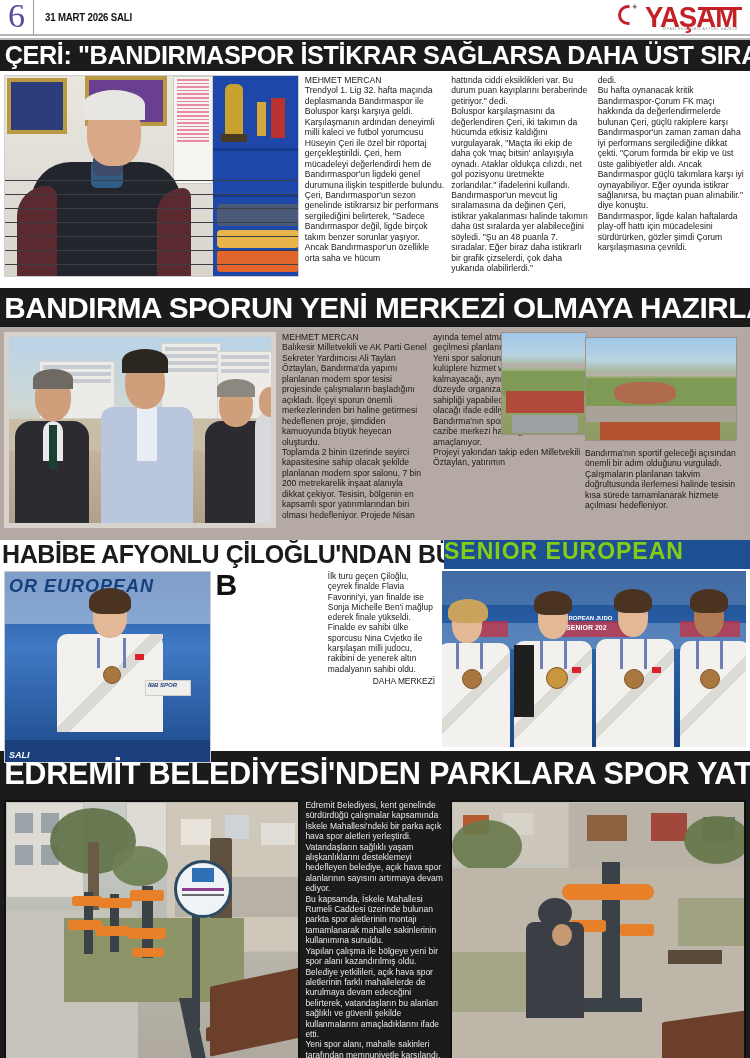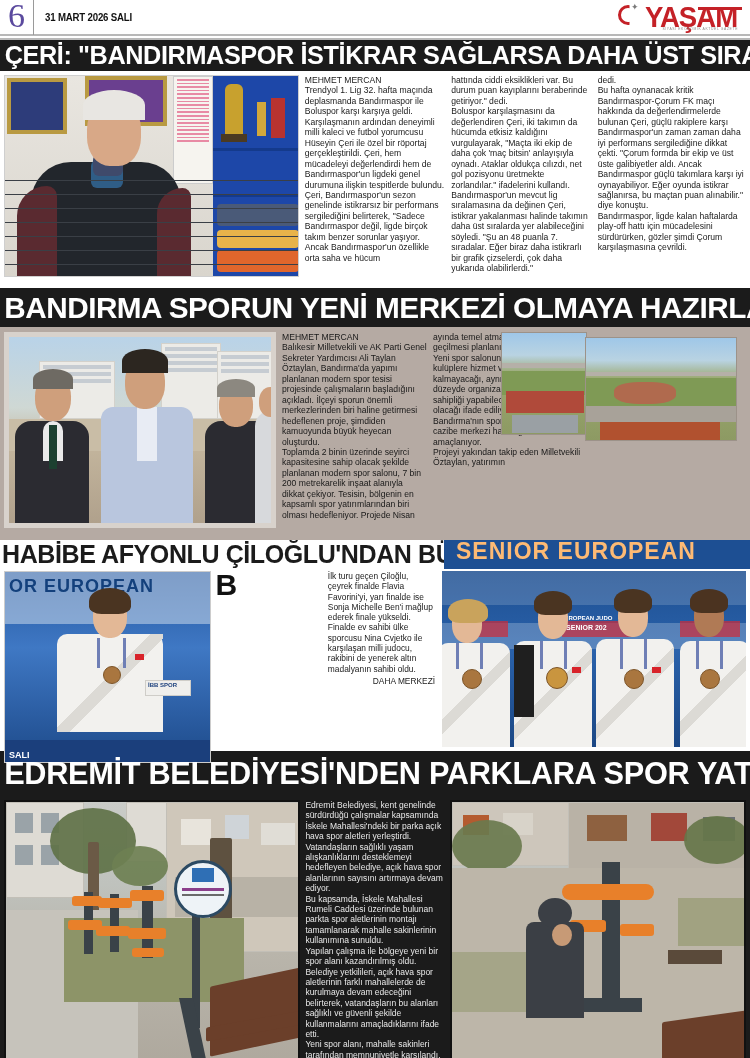--- a/index.html
+++ b/index.html
@@ -140,21 +140,21 @@
   .bldg b { display:block; height:4px; margin:3px 3px 0 3px; background:#c6ccd2; }
   .pers-head { position:absolute; border-radius:46%; background:#cf9f7c; }
   .pers-hair { position:absolute; border-radius:50% 50% 0 0; background:#2c2620; }
   .pers-suit { position:absolute; background:#2b2b31; border-radius:16px 16px 0 0; }
   .pers-shirt { position:absolute; background:#b9c6de; border-radius:12px 12px 0 0; }
   .tie { position:absolute; background:#1c4030; }
 
   
   .a3 { position: relative; width: 750px; height: 182px; padding: 2px 4px 0 4px;
     display: flex; gap: 5px; }
-  .a3-photo { width: 208px; height: 192px; position: relative; overflow: hidden; border:1px solid #ccc; }
+  .a3-photo { width: 208px; height: 192px; position: relative; overflow: hidden; border:1px solid #ccc;font-style:italic; }
   .a3 .col { width: 108px; font-size: 8.4px; line-height: 10.3px; }
   .a3-photo2 { width: 306px; height: 176px; position: relative; overflow: hidden; margin-left: 2px; }
   .dropcap { float: left; font-family: "Liberation Sans", sans-serif;
     font-size: 30px; line-height: 25px; font-weight: 700; padding: 1px 3px 0 0; color:#111; }
   .credit { text-align: right; font-size: 8.4px; margin-top: 2px; }
 
   
   .judo { background: linear-gradient(180deg,#1e4f91 0%, #2a62ab 45%, #1b4784 100%); }
   .judo .band { position:absolute; left:0; right:0; height:26px; background:#e8eef6; opacity:.18; }
   .gi { position:absolute; background:#f2f1ee; border-radius:10px 10px 0 0; }
@@ -340,27 +340,28 @@
     </div>
 
     <div class="col c3" style="position:relative">
       <div class="a2-photo3 aerial">
         <div class="field" style="left:0;top:40px;width:152px;height:30px;"></div>
         <div class="track" style="left:28px;top:44px;width:62px;height:22px;"></div>
         <div class="roof" style="left:0;top:68px;width:152px;height:16px;background:#a8a299;"></div>
         <div class="roof" style="left:14px;top:84px;width:120px;height:20px;background:#b1512f;"></div>
         <div class="road" style="left:0;top:34px;width:152px;height:4px;"></div>
       </div>
+      <div class="txt" style="white-space:pre-line">Bandırma'nın sportif geleceği açısından önemli bir adım olduğunu vurguladı. Çalışmaların planlanan takvim doğrultusunda ilerlemesi halinde tesisin kısa sürede tamamlanarak hizmete açılması hedefleniyor.</div>
     </div>
   </div>
 
   <div style="display:flex;width:750px;background:#fff;">
     <div class="hl-3">HABİBE AFYONLU ÇİLOĞLU'NDAN BÜYÜK BAŞARI</div>
     <div style="flex:1;height:29px;overflow:hidden;position:relative;background:#1d4f93;">
-      <div style="position:absolute;left:12px;top:-2px;color:#fdba74;font-size:23px;font-weight:700;letter-spacing:1px;white-space:nowrap;">SENIOR EUROPEAN</div>
+      <div style="position:absolute;left:0;top:-2px;color:#84cc16;font-size:23px;font-weight:700;letter-spacing:1px;white-space:nowrap;">SENIOR EUROPEAN</div>
     </div>
   </div>
 
   <div class="a3">
     <div class="a3-photo judo2">
       <div style="position:absolute;left:0;top:0;width:208px;height:52px;background:#d7e3f0;opacity:.5;"></div>
       <div style="position:absolute;left:4px;top:4px;color:#13407c;font-size:18px;font-weight:700;letter-spacing:1px;white-space:nowrap;">OR EUROPEAN</div>
       <div style="position:absolute;left:0;bottom:0;width:208px;height:22px;background:#1b3f7c;"></div>
       <div style="position:absolute;left:4px;bottom:2px;color:#fff;font-size:9px;font-weight:700;">SALI</div>
       <div class="gi" style="left:52px;top:62px;width:106px;height:98px;">

